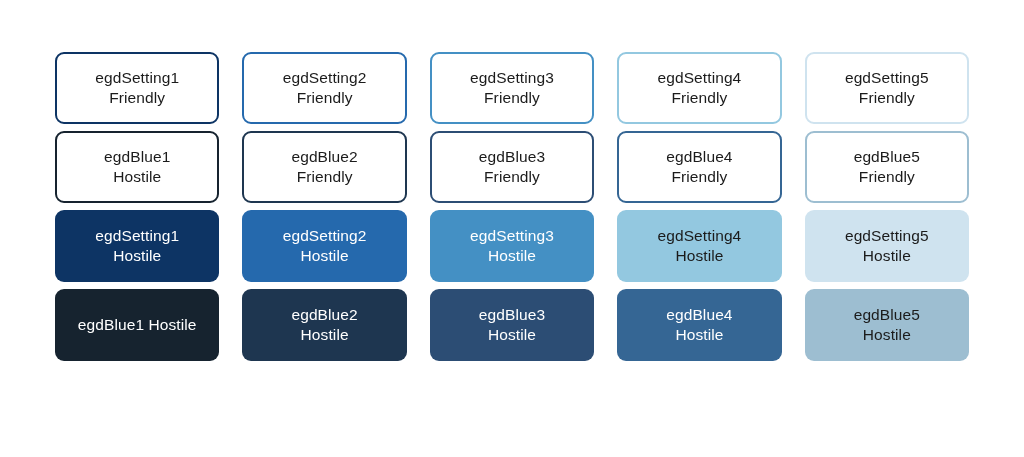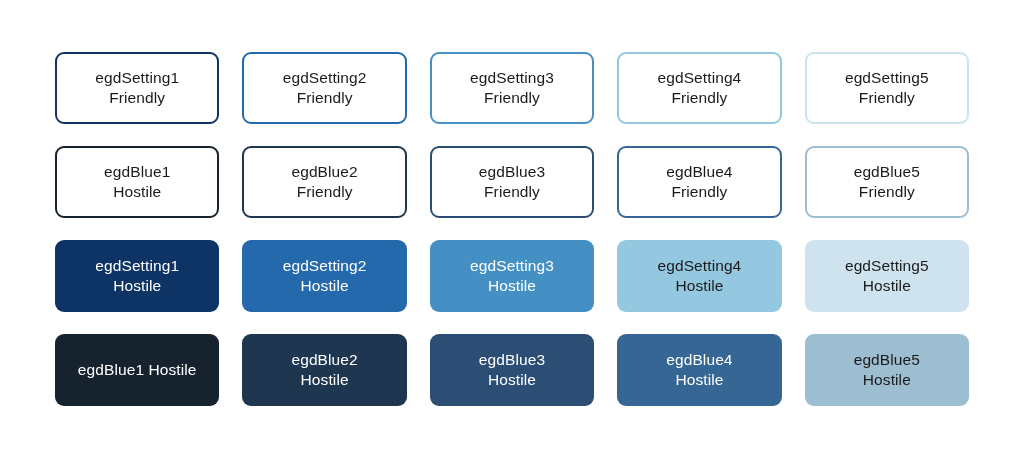--- a/index.html
+++ b/index.html
@@ -18,21 +18,21 @@
     position: relative;
     width: 1024px;
     height: 457px;
     box-sizing: border-box;
     padding: 52px 55px 0 55px;
   }
   .swatch-row {
     display: flex;
     flex-direction: row;
     gap: 23px;
-    margin-bottom: 22px;
+    margin-bottom: 7px;
   }
   .swatch-card {
     width: 165px;
     height: 72px;
     box-sizing: border-box;
     border-radius: 9px;
     display: flex;
     align-items: center;
     justify-content: center;
     text-align: center;

